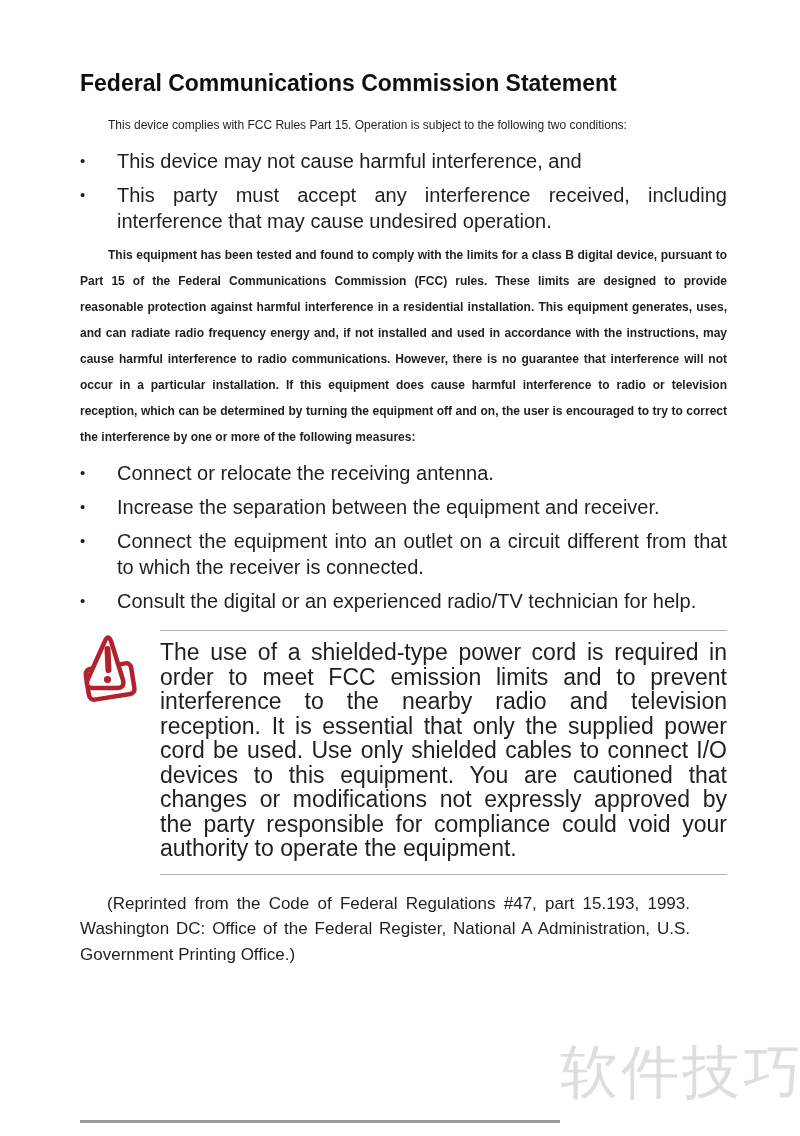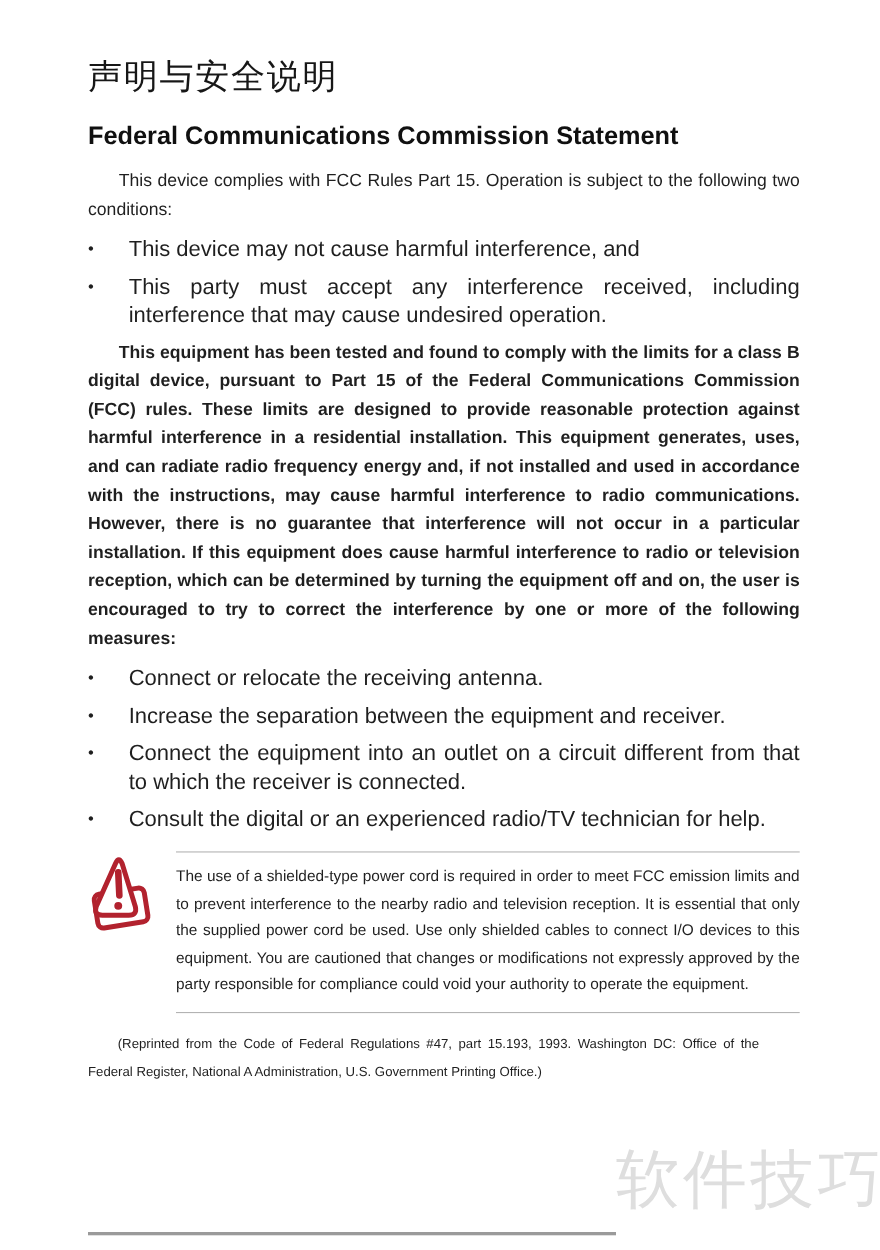--- a/index.html
+++ b/index.html
@@ -20,44 +20,44 @@
     line-height: 40px;
     letter-spacing: 1.5px;
   }
   .heading-en {
     margin-top: 17px;
     font-size: 23px;
     font-weight: 700;
     color: #101010;
     line-height: 32px;
   }
-  .body-text { font-size: 16px; line-height: 26px; text-align: justify; }
+  .body-text { font-size: 12px; line-height: 26px; text-align: justify; }
   .para1 { margin-top: 13px; text-indent: 28px; }
   .para2 { margin-top: 8px; text-indent: 28px; font-weight: bold; }
 
   .bullets { list-style: none; margin-top: 10px; }
   .bullet-item { display: flex; margin-bottom: 8px; }
   .bullet-item .marker { flex: 0 0 37px; font-size: 15px; line-height: 26px; }
   .bullet-item .btext { flex: 1; font-size: 20px; line-height: 26px; text-align: justify; }
 
   .note { display: flex; margin-top: 16px; }
   .note-icon { flex: 0 0 80px; padding-top: 3px; }
   .note-body {
     flex: 1;
     border-top: 1px solid #b3b3b3;
     border-bottom: 1px solid #b3b3b3;
     padding: 9px 0 13px;
-    font-size: 14px;
+    font-size: 23px;
     line-height: 24.5px;
     text-align: justify;
   }
 
   .citation {
     margin-top: 16px;
-    font-size: 12px;
+    font-size: 17px;
     line-height: 25.5px;
     text-align: justify;
     text-indent: 27px;
     max-width: 610px;
   }
 
   .watermark {
     position: absolute;
     left: 560px;
     top: 1034px;
@@ -77,21 +77,20 @@
     height: 3px;
     background: #9a9a9a;
     z-index: 1;
   }
 </style>
 </head>
 <body>
 
 <div class="page">
 
-  <h1 class="title-cn">声明与安全说明</h1>
 
   <h2 class="heading-en">Federal Communications Commission Statement</h2>
 
   <p class="body-text para1">This device complies with FCC Rules Part 15. Operation is subject to the following two conditions:</p>
 
   <ul class="bullets">
     <li class="bullet-item">
       <span class="marker">•</span>
       <span class="btext">This device may not cause harmful interference, and</span>
     </li>

